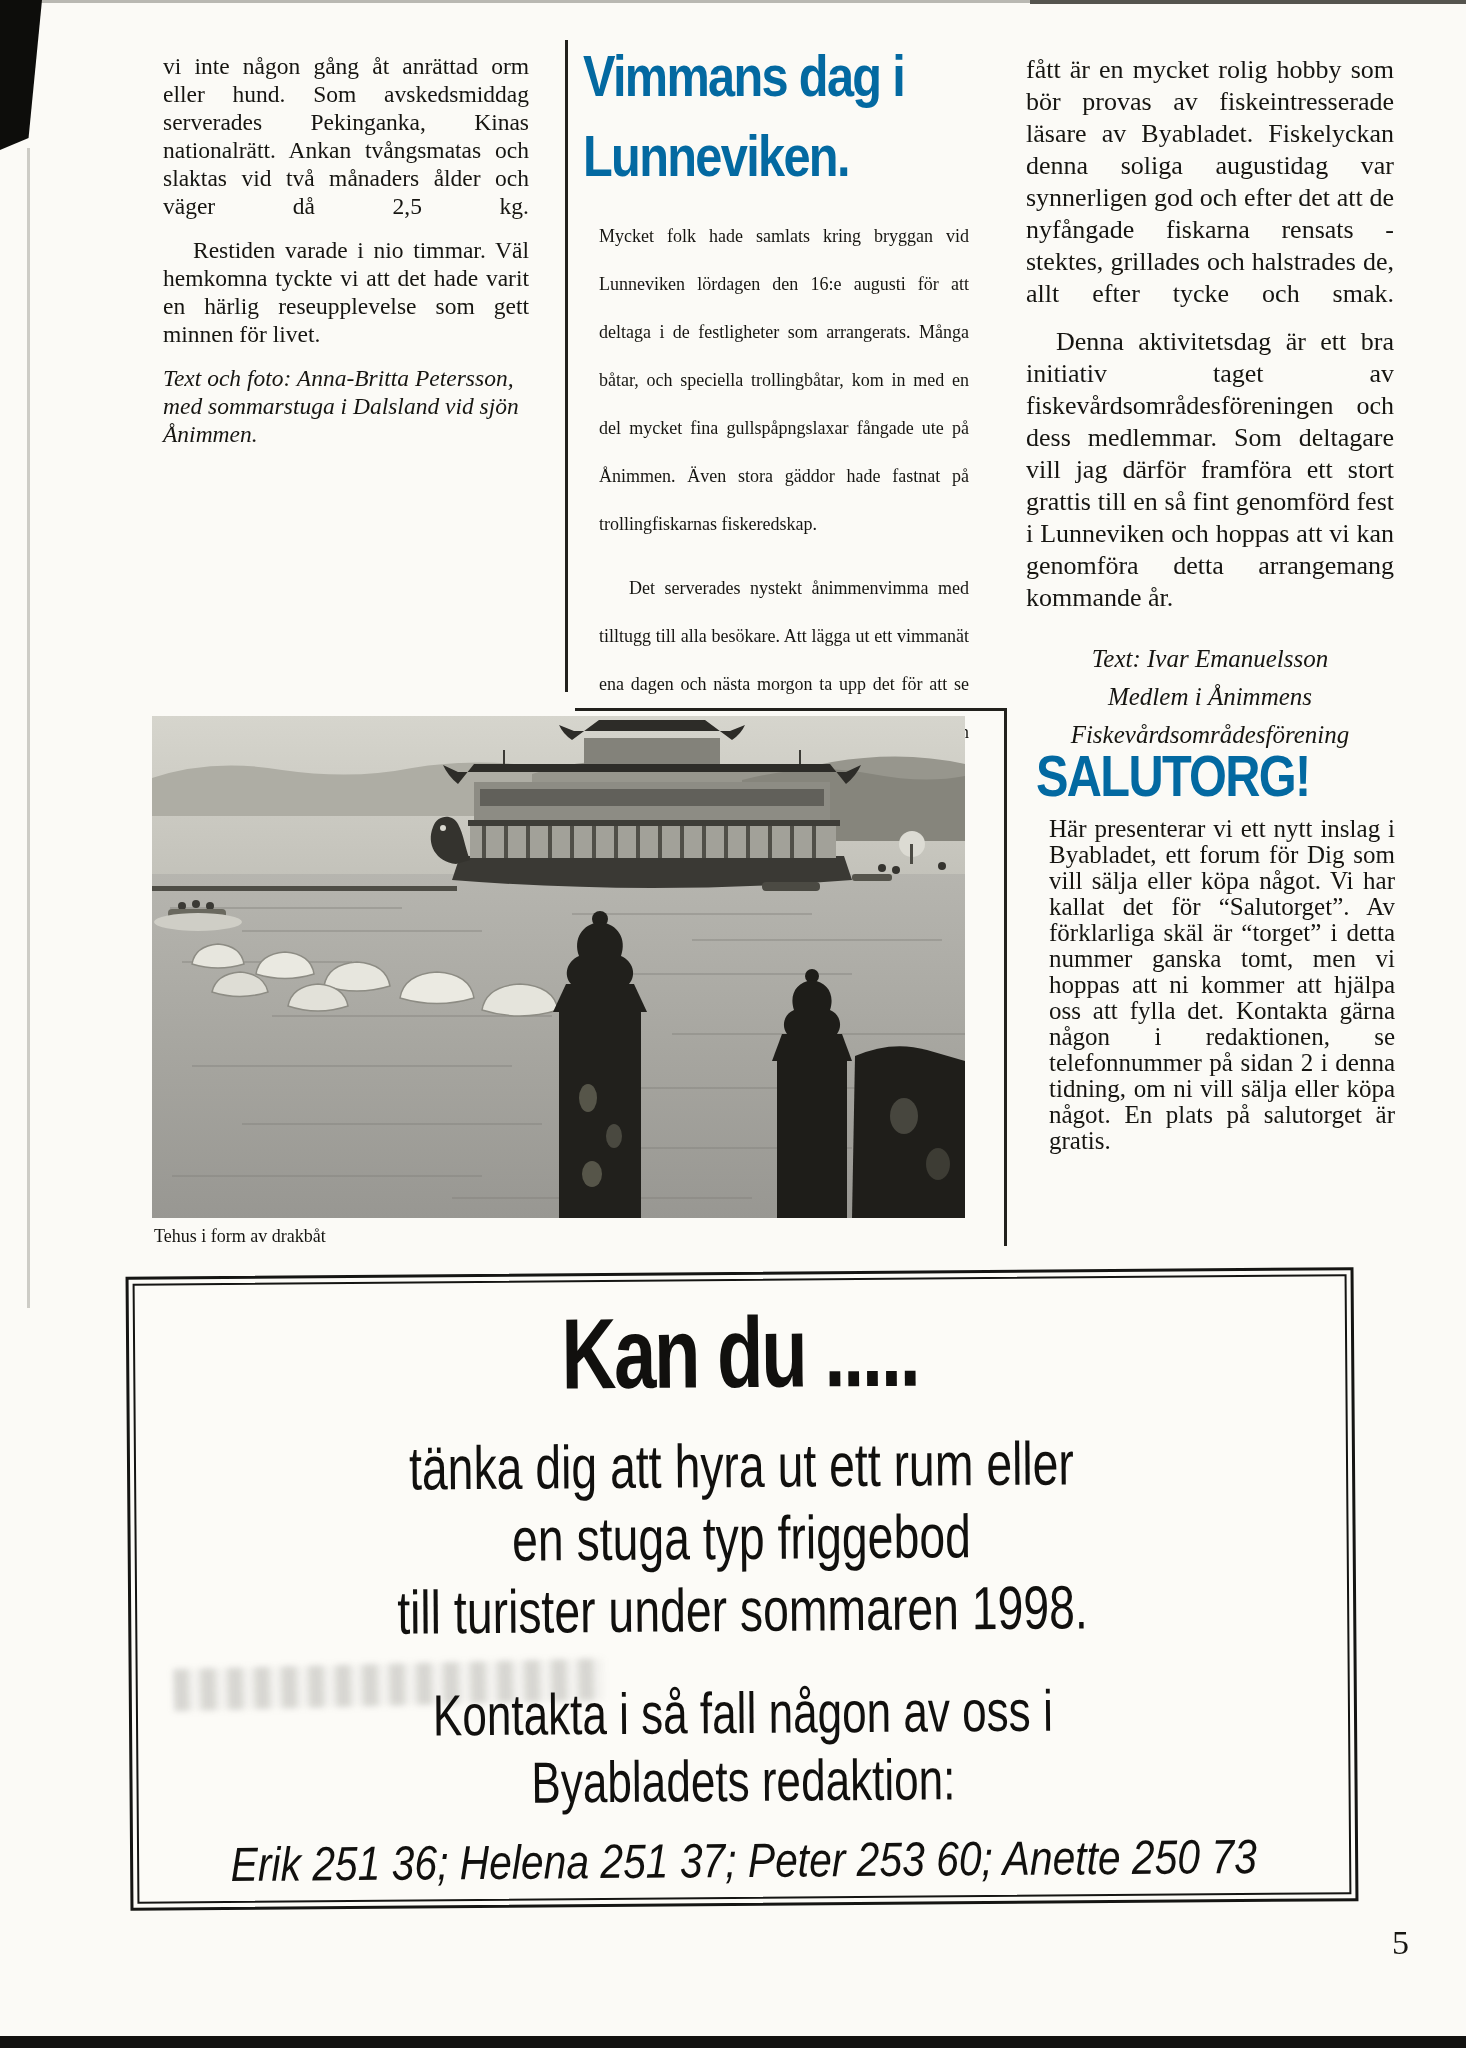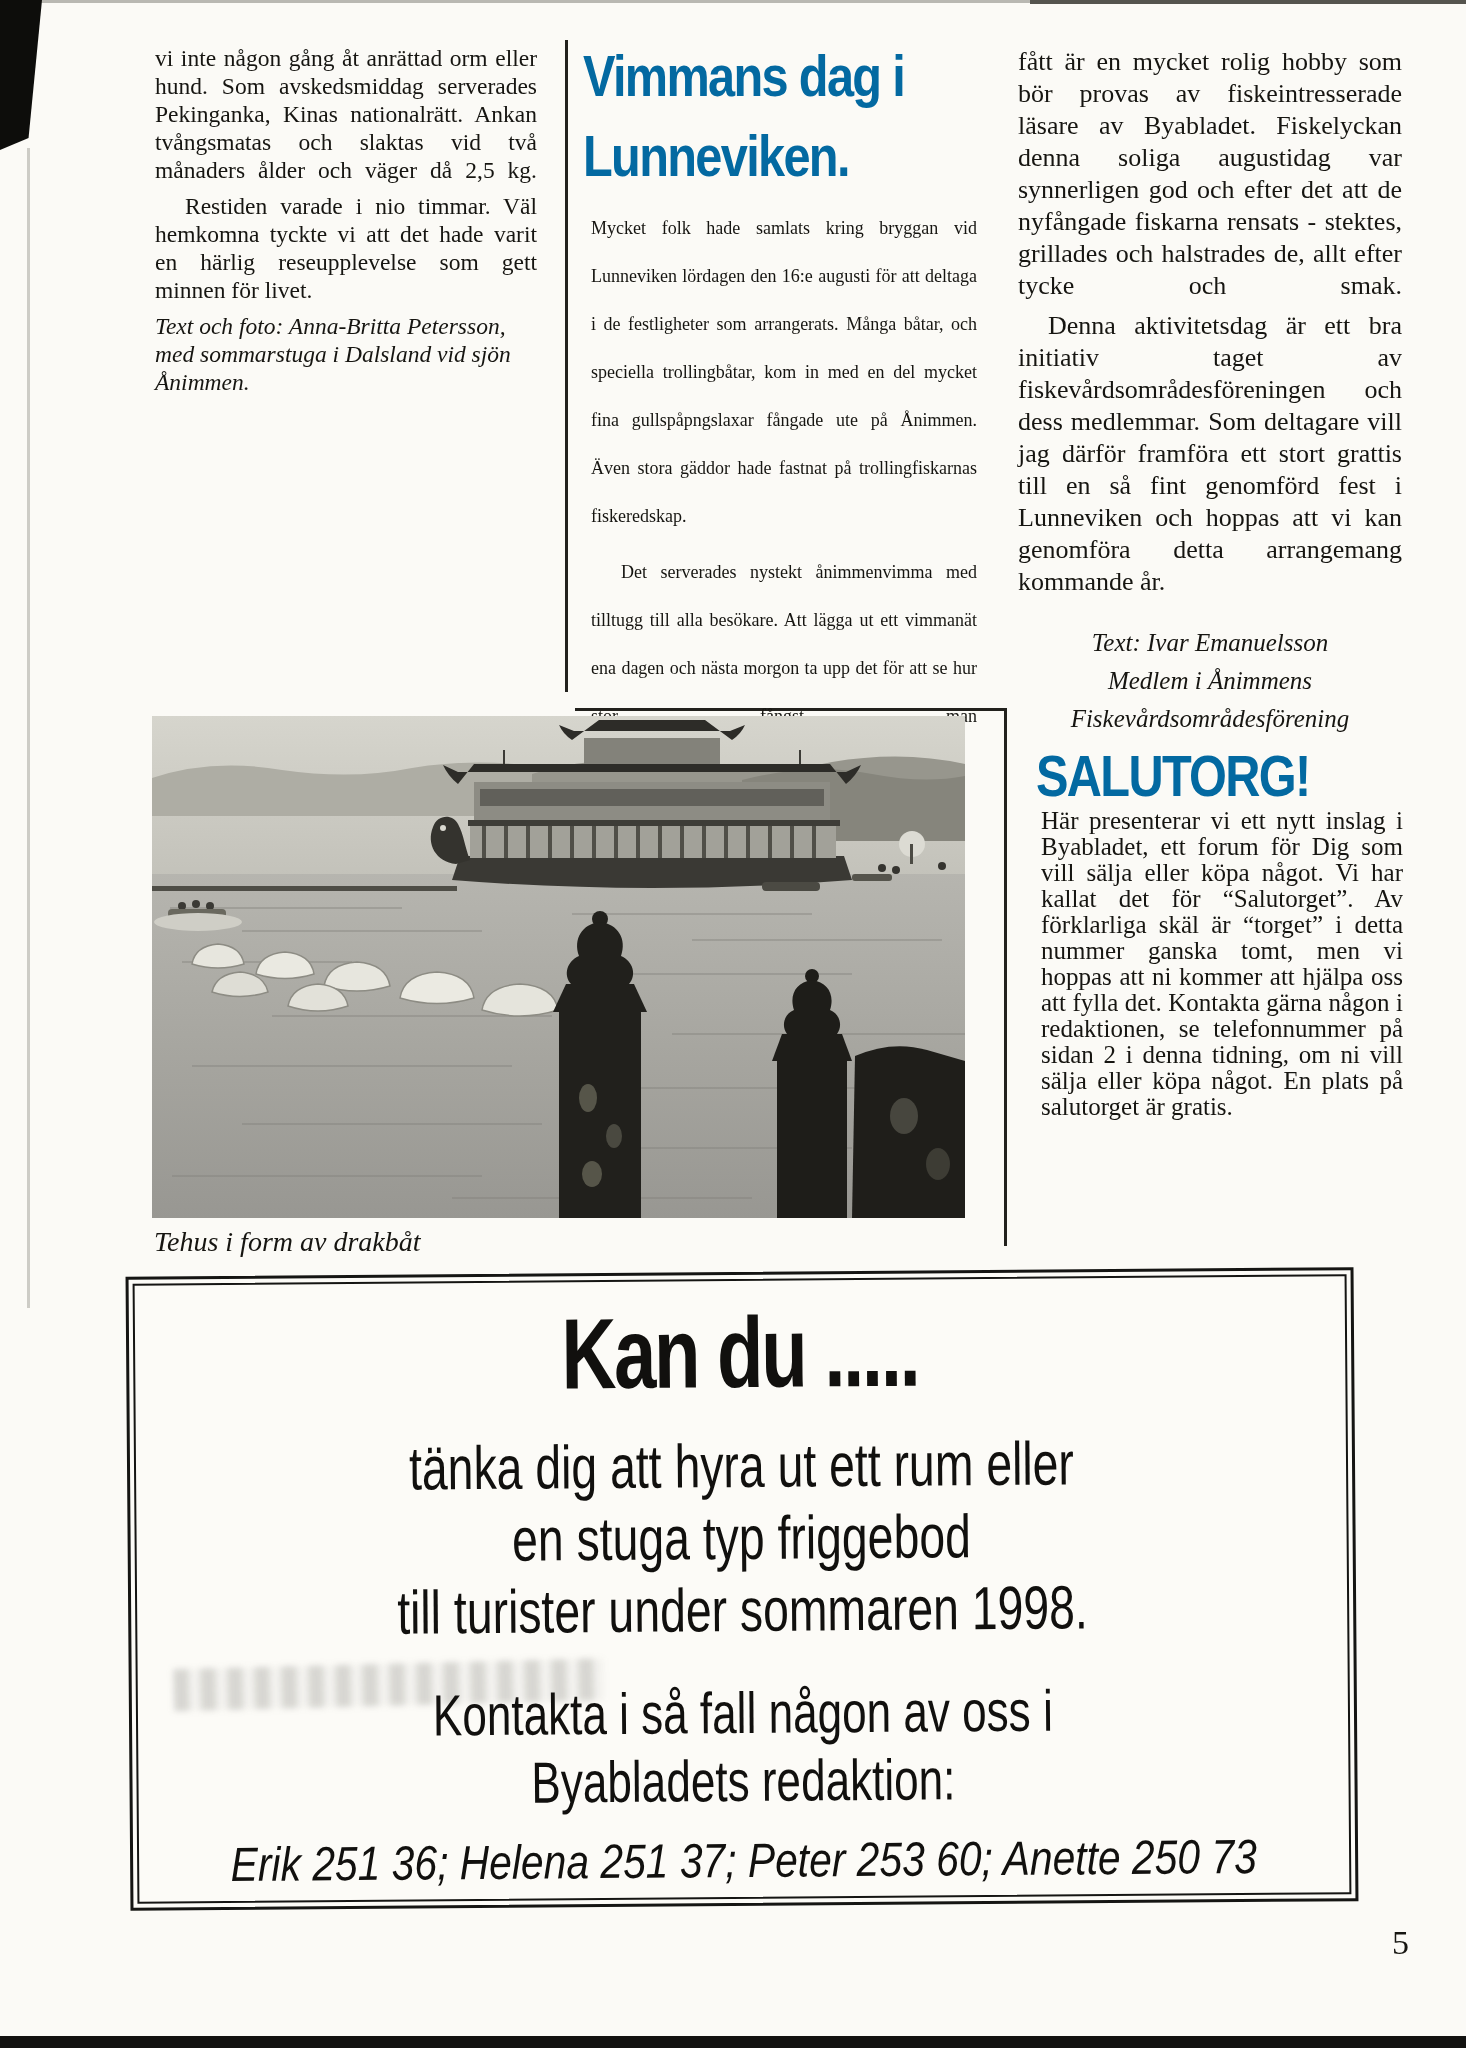--- a/index.html
+++ b/index.html
@@ -14,37 +14,37 @@
   .corner-wedge{position:absolute;left:0;top:0;width:42px;height:150px;
     background:#0d0d0b;clip-path:polygon(0 0,100% 0,68% 92%,0 100%);}
   .edge-left{position:absolute;left:27px;top:148px;width:3px;height:1160px;background:#c2c1ba;opacity:.8;}
   .edge-bottom{position:absolute;left:0;top:2036px;width:1466px;height:12px;background:#121210;}
   
   .vrule1{position:absolute;left:565px;top:40px;width:2.5px;height:652px;background:#22211d;}
   .hrule{position:absolute;left:575px;top:708px;width:432px;height:2.5px;background:#22211d;}
   .vrule2{position:absolute;left:1004px;top:708px;width:2.5px;height:538px;background:#22211d;}
   
   .col{position:absolute;text-align:justify;}
-  .col p{margin:8px;}
+  .col p{margin:16px;}
   .col p.ind{text-indent:30px;}
   .col p.cont{text-align-last:justify;}
   .col-left{left:147px;top:36px;width:398px;font-size:23.5px;line-height:28px;}
   .col-mid-body{left:583px;top:196px;width:402px;font-size:18px;line-height:48px;}
   .col-right{left:1010px;top:38px;width:400px;font-size:26px;line-height:32px;}
   .byline-left{margin-top:14px;font-style:italic;text-align:left;}
   .byline-right{margin-top:26px;font-style:italic;text-align:center;font-size:25px;line-height:38px;}
   .headline{
     position:absolute;font-family:"Liberation Sans",sans-serif;font-weight:bold;
     color:#0369a1;letter-spacing:-2px;white-space:nowrap;
   }
   .hl-vimman{left:583px;top:36px;font-size:58px;line-height:80px;}
   .hl-salutorg{left:1036px;top:742px;font-size:58px;}
   .scx{display:inline-block;transform:scaleX(0.84);transform-origin:0 50%;}
   .col-salutorg{left:1033px;top:800px;width:378px;font-size:25px;line-height:26px;}
-  .caption{position:absolute;left:154px;top:1226px;font-style:italic;font-size:28px;}
+  .caption{position:absolute;left:154px;top:1226px;font-size:18px;}
   .pagenum{position:absolute;left:1392px;top:1924px;font-size:34px;}
   
   .photo{position:absolute;left:152px;top:716px;width:813px;height:502px;}
   
   .adbox{
     position:absolute;left:128px;top:1272px;width:1222px;height:628px;
     border:3px solid #151513;transform:rotate(-0.45deg);background:#fcfbf7;
   }
   .adbox-inner{
     position:absolute;left:4px;top:4px;right:4px;bottom:4px;

